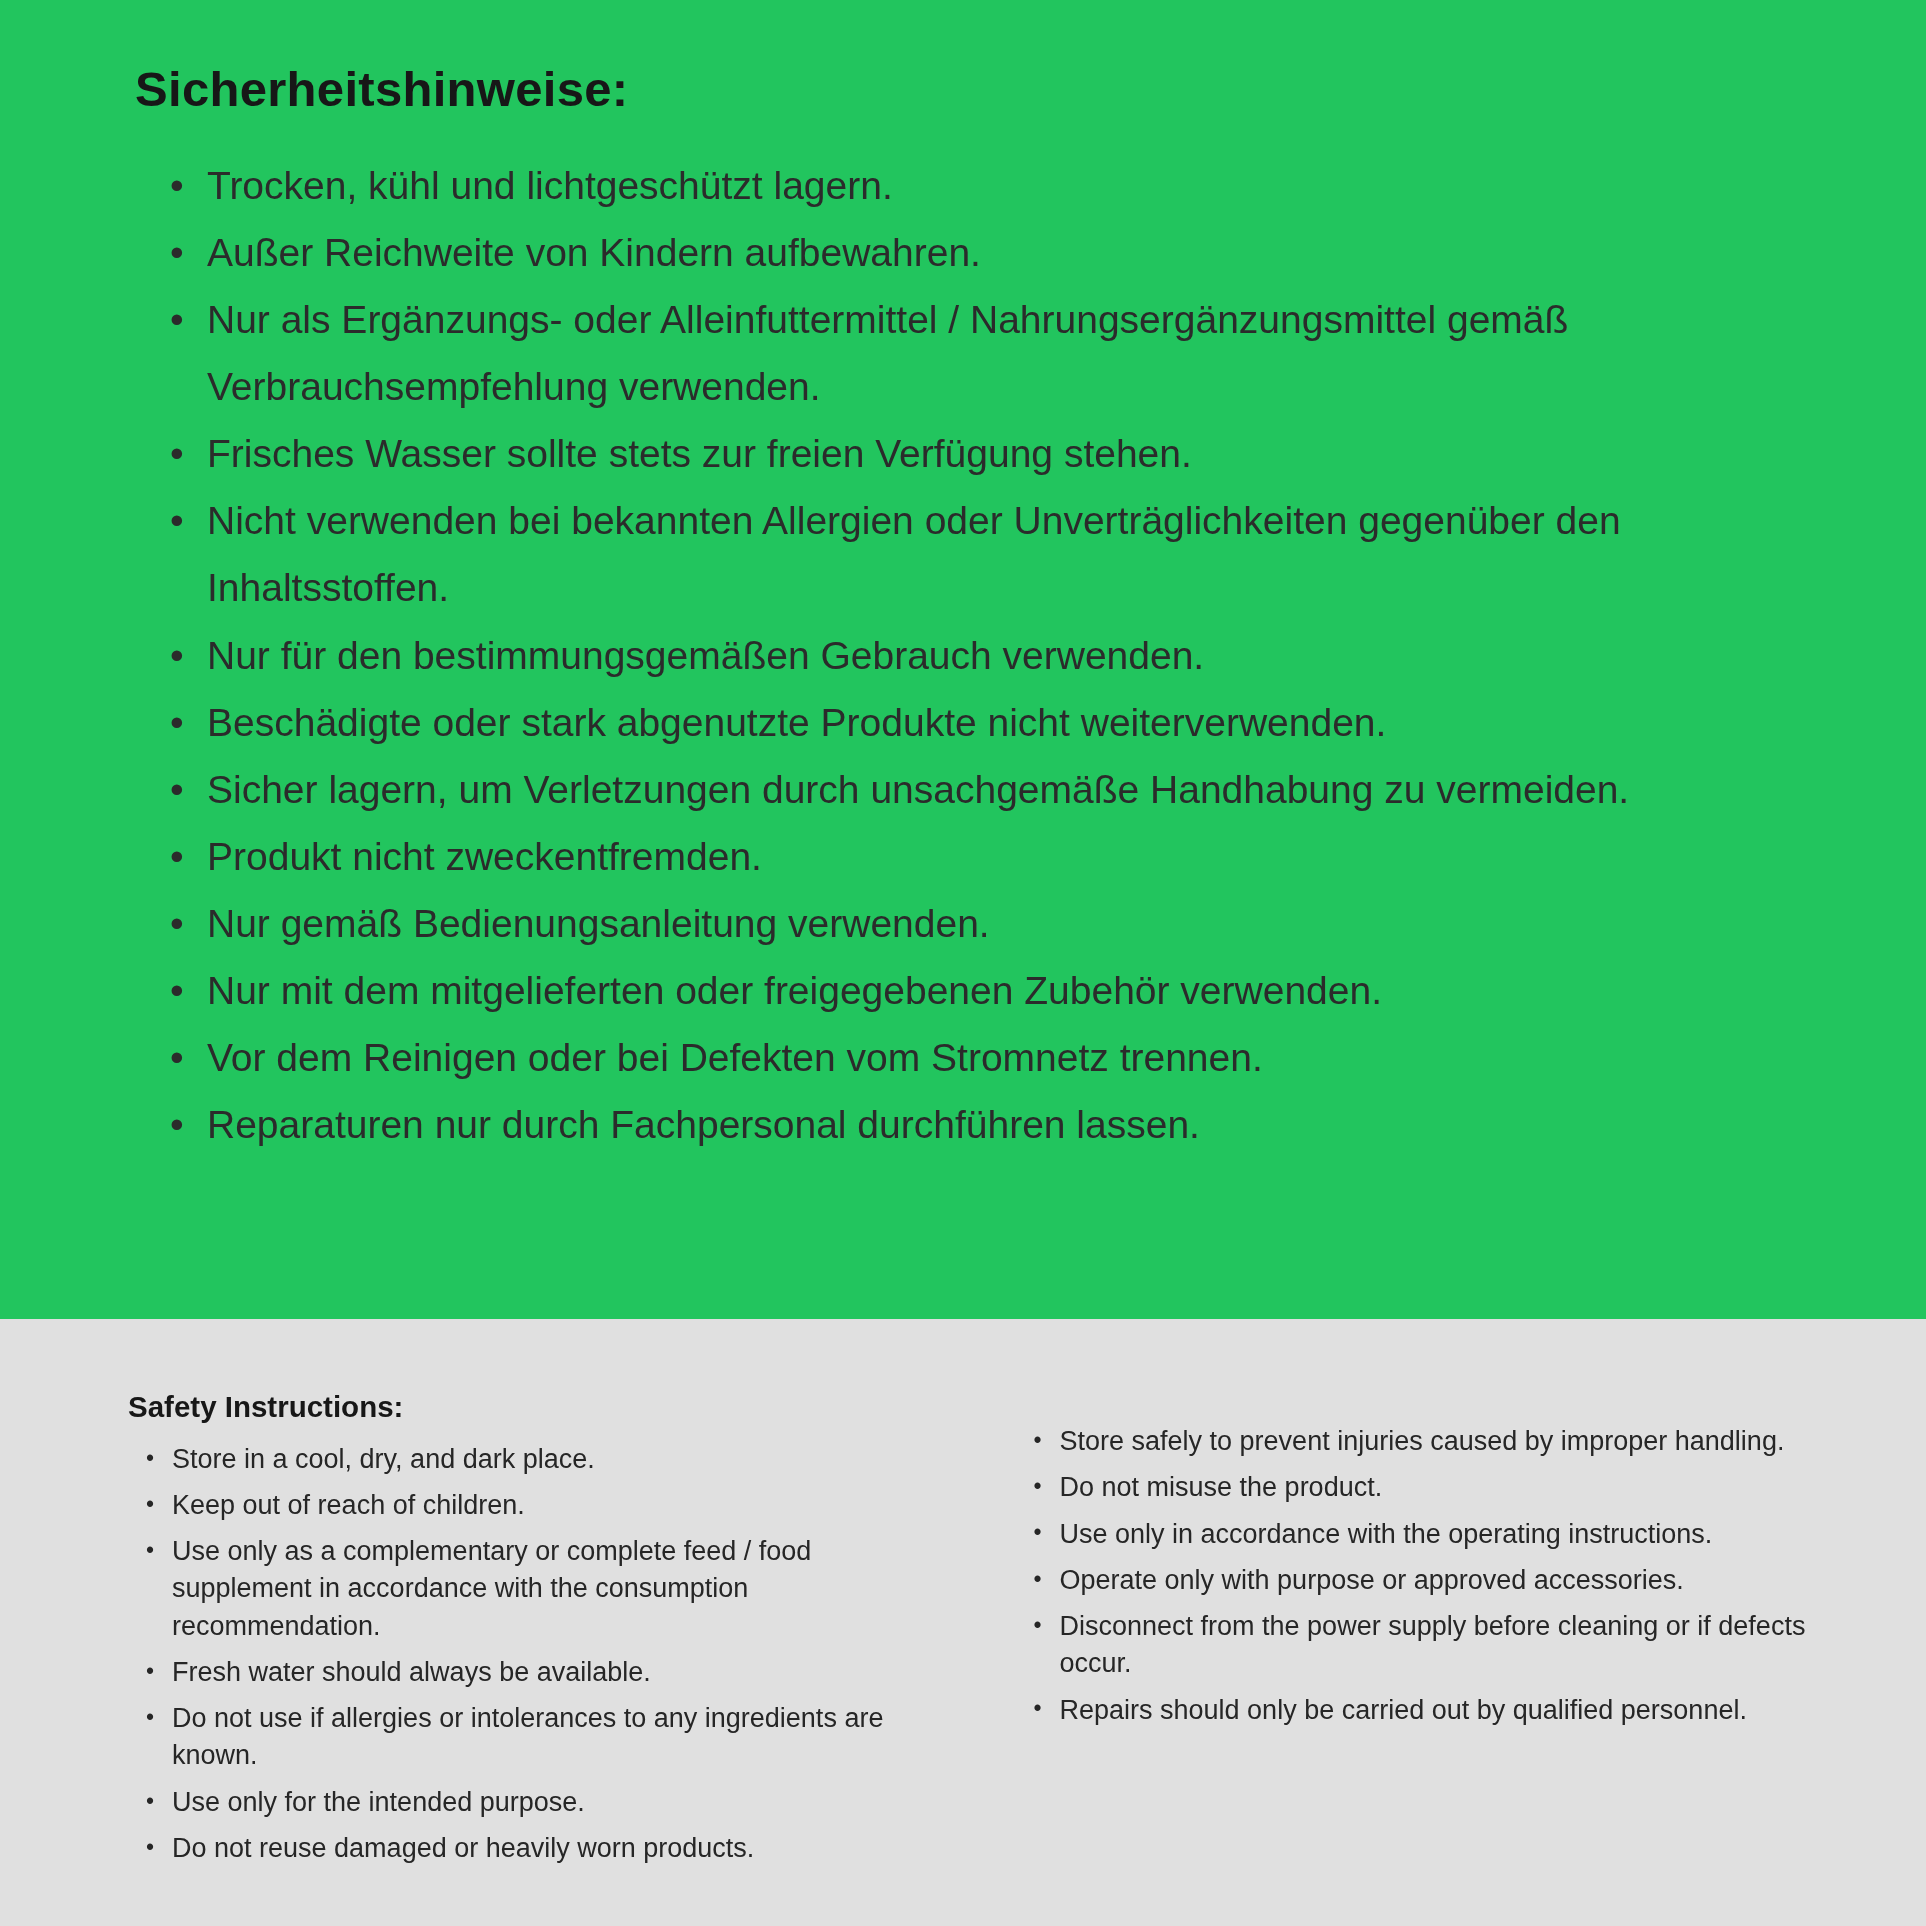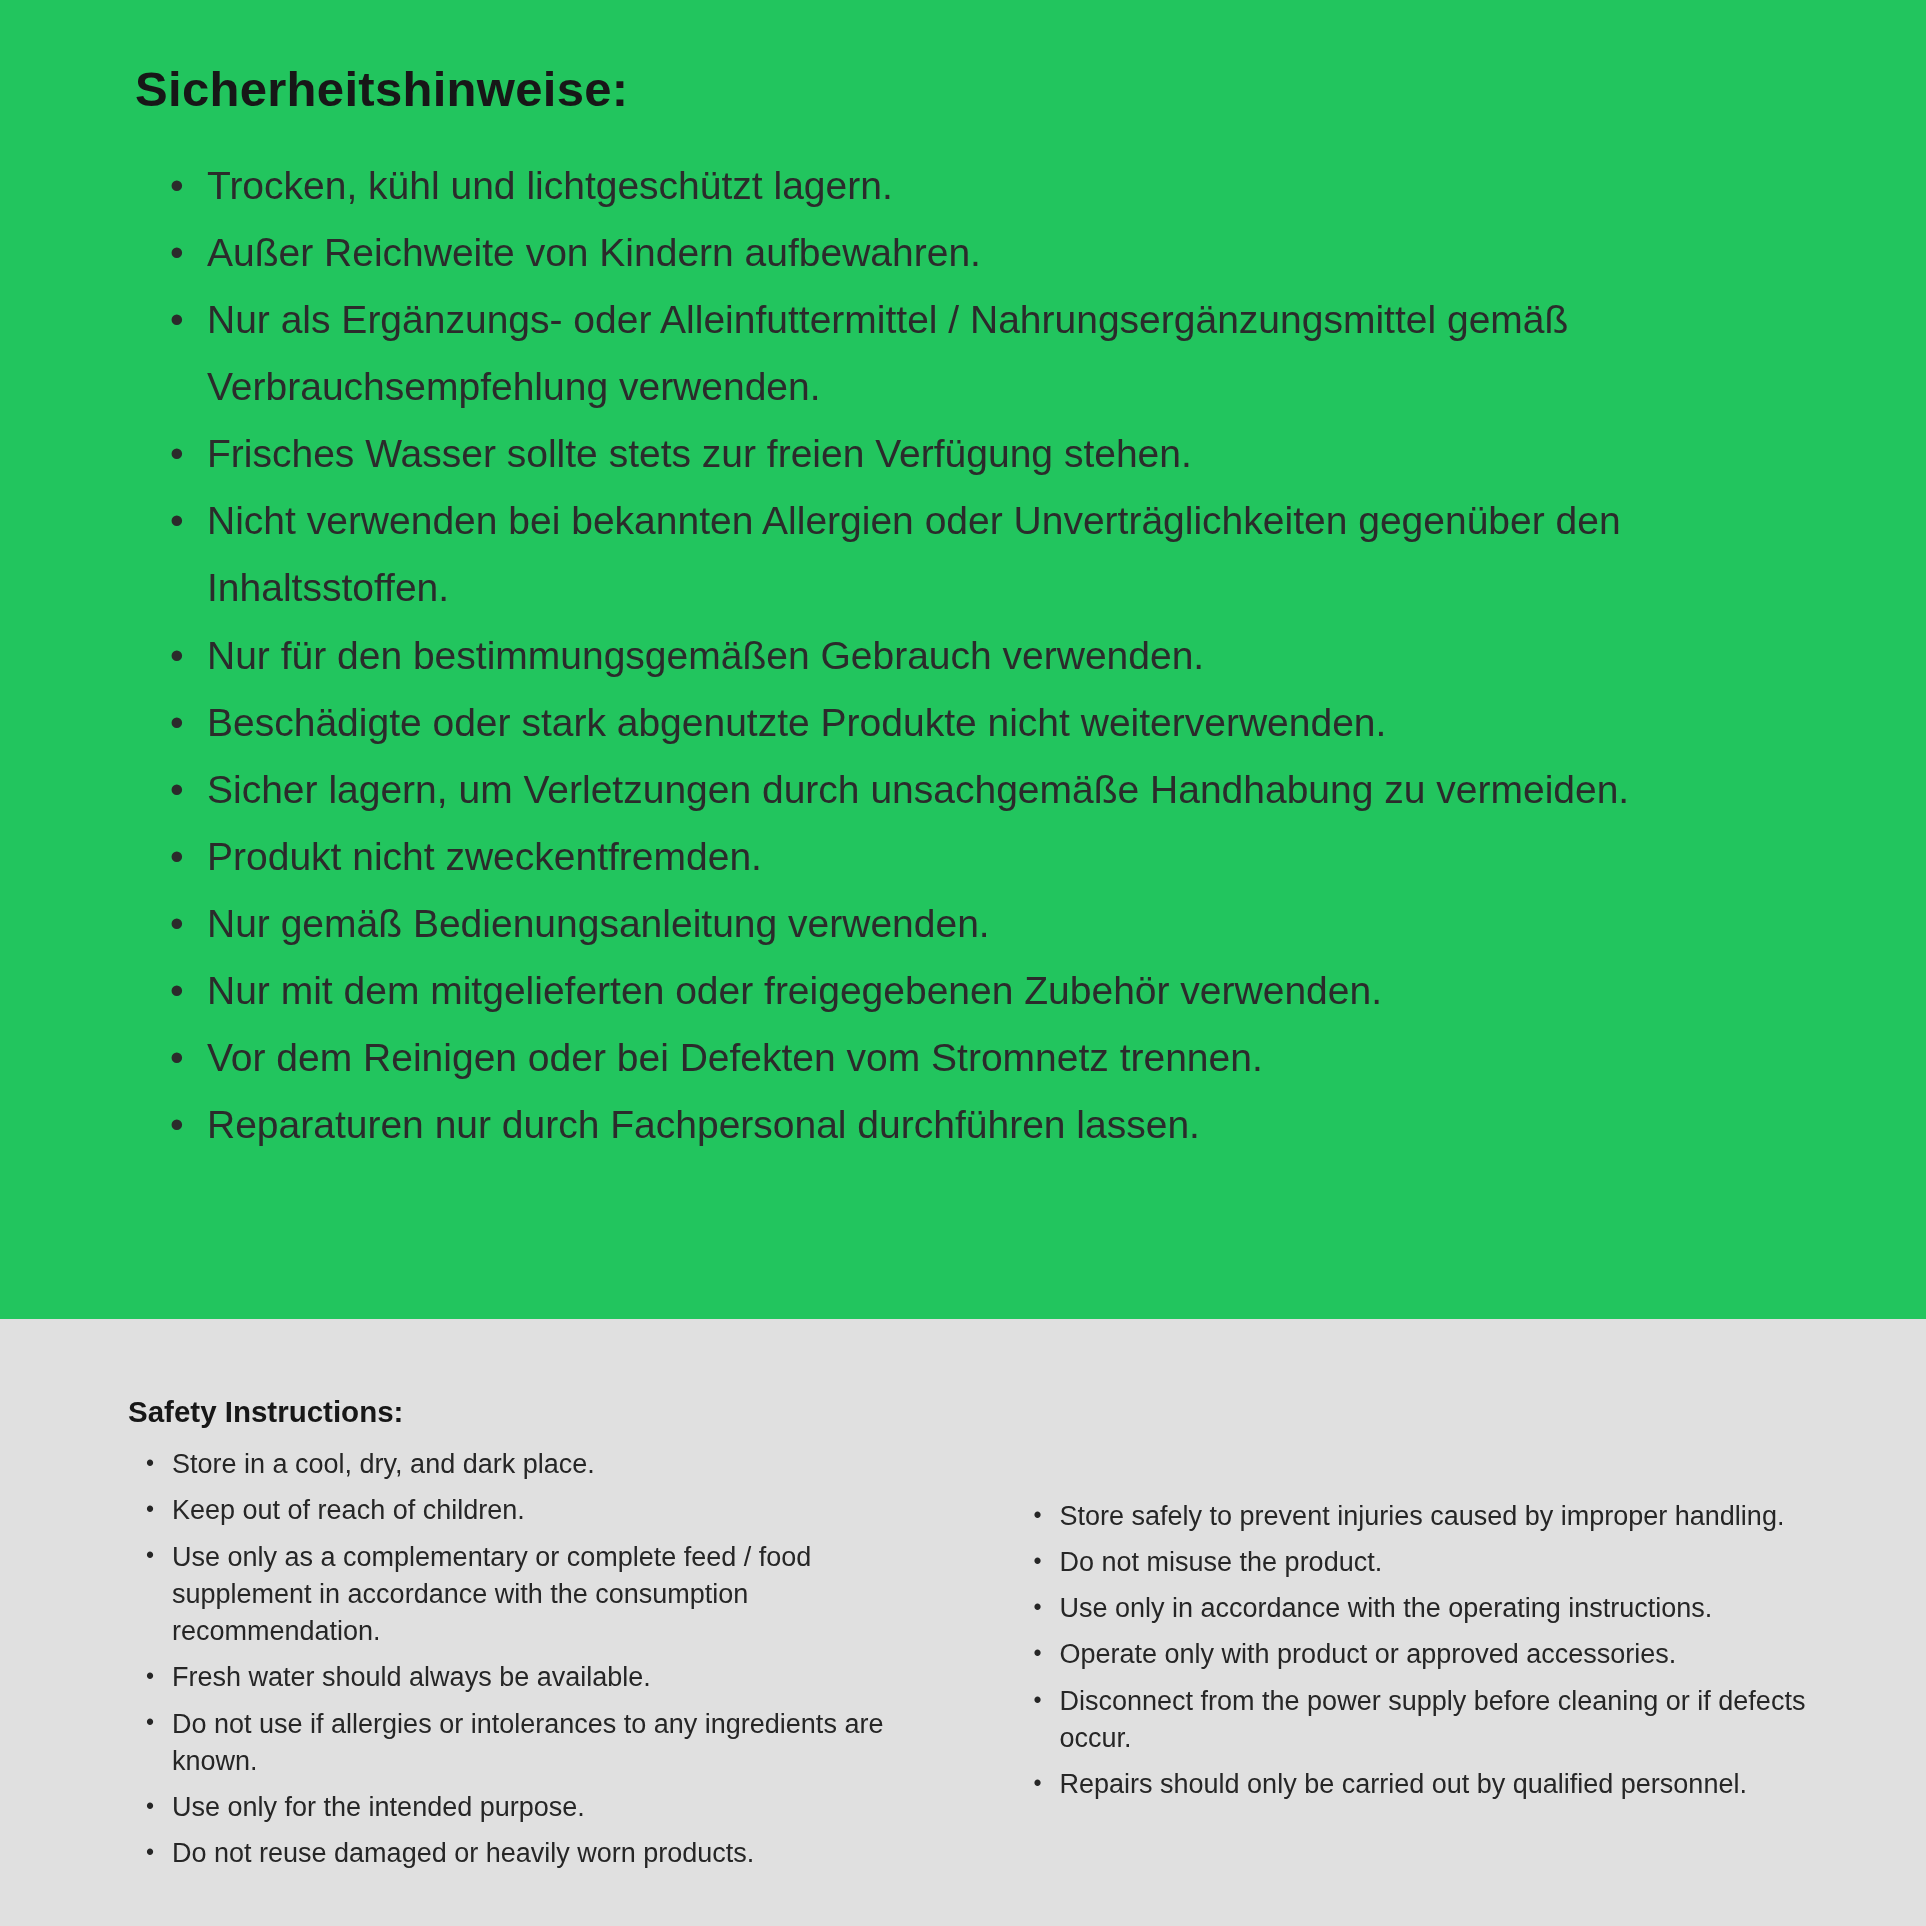--- a/index.html
+++ b/index.html
@@ -56,21 +56,20 @@
   
   .english-section {
     position: absolute;
     left: 0; right: 0; bottom: 0;
     height: 607px;
     background: #e0e0e0;
     box-sizing: border-box;
     padding: 71px 103px 39px 128px;
     display: flex;
     gap: 116px;
-    align-items: center;
   }
   .en-col {
     flex: 1 1 0;
     min-width: 0;
   }
   .english-title {
     font-size: 29.5px;
     font-weight: 700;
     color: #171717;
     margin: 0 0 16.7px 0;
@@ -139,21 +138,21 @@
         <li>Use only for the intended purpose.</li>
         <li>Do not reuse damaged or heavily worn products.</li>
       </ul>
     </div>
 
     <div class="en-col right">
       <ul class="en-list">
         <li>Store safely to prevent injuries caused by improper handling.</li>
         <li>Do not misuse the product.</li>
         <li>Use only in accordance with the operating instructions.</li>
-        <li>Operate only with product or approved accessories.</li>
+        <li>Operate only with purpose or approved accessories.</li>
         <li>Disconnect from the power supply before cleaning or if defects occur.</li>
         <li>Repairs should only be carried out by qualified personnel.</li>
       </ul>
     </div>
 
   </div>
 </div>
 
 
 </body></html>

